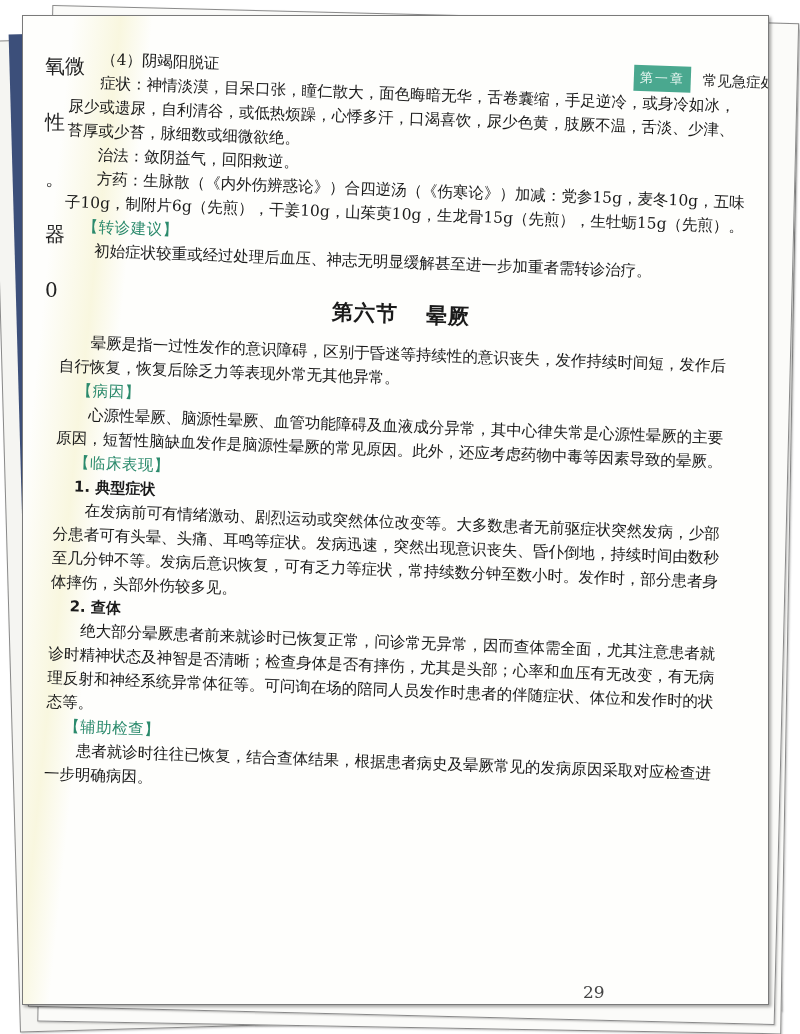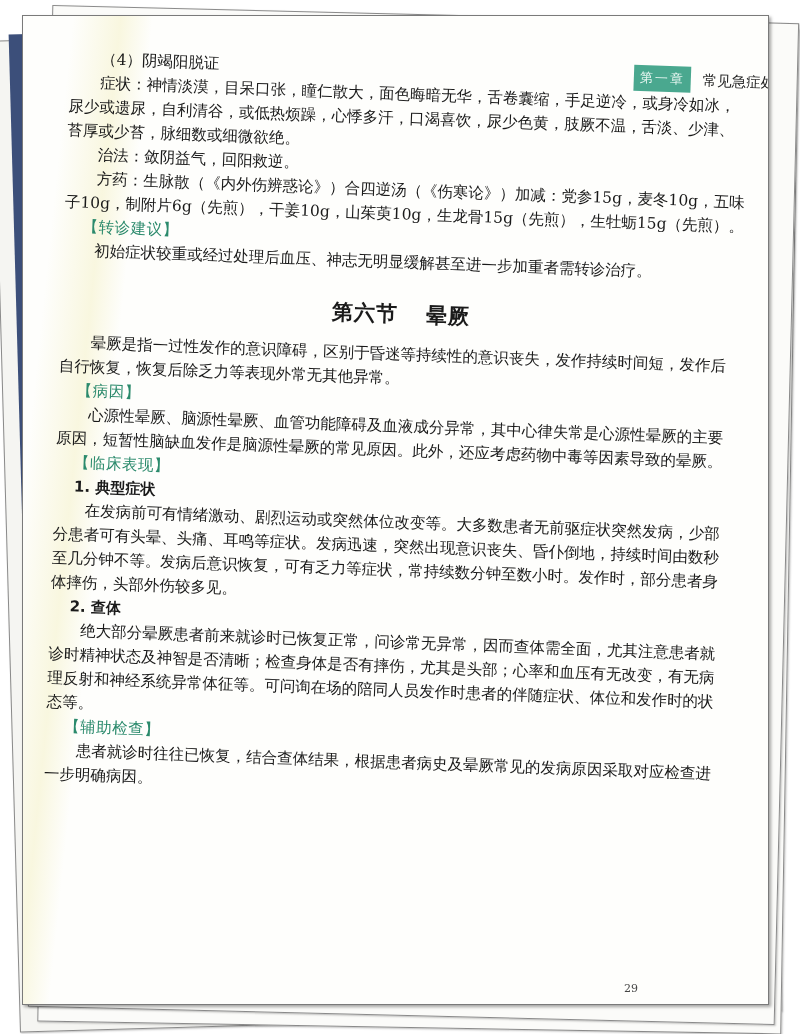--- a/index.html
+++ b/index.html
@@ -57,34 +57,41 @@
   }
   .section-title {
     text-align:center; font-family:"DejaVu Sans","Liberation Sans",sans-serif;
     font-weight:bold; font-size:21px; letter-spacing:1px; margin:28px 0 16px;
   }
   .section-title .gap { display:inline-block; width:28px; }
   .num-head {
     font-family:"DejaVu Sans","Liberation Sans",sans-serif; font-weight:bold;
     font-size:15px; margin-left:1.3em;
   }
-  .page-num { position:absolute; left:560px; top:966px; font-size:11px; color:#444;margin-left:41px; }
+  .page-num { position:absolute; left:560px; top:966px; font-size:17px; color:#444; }
 </style>
 </head>
 <body>
 
 <div class="stack-page stack-left"></div>
 <div class="stack-left-inner"></div>
 <div class="stack-page stack-right2"></div>
 <div class="stack-page stack-right1"></div>
 <div class="stack-gold"></div>
 
 <div class="page">
   <div class="page-shade"></div>
 
+  <div class="left-peek">
+    <span>氧微</span>
+    <span>性</span>
+    <span>。</span>
+    <span>器</span>
+    <span>0</span>
+  </div>
 
   <div class="content">
     <div class="header">
       <span class="chapter-badge">第一章</span>
       <span class="chapter-title">常见急症处理</span>
     </div>
 
     <div style="height:10px"></div>
     <p class="subhead">（4）阴竭阳脱证</p>
     <p class="indent">症状：神情淡漠，目呆口张，瞳仁散大，面色晦暗无华，舌卷囊缩，手足逆冷，或身冷如冰，尿少或遗尿，自利清谷，或低热烦躁，心悸多汗，口渴喜饮，尿少色黄，肢厥不温，舌淡、少津、苔厚或少苔，脉细数或细微欲绝。</p>

